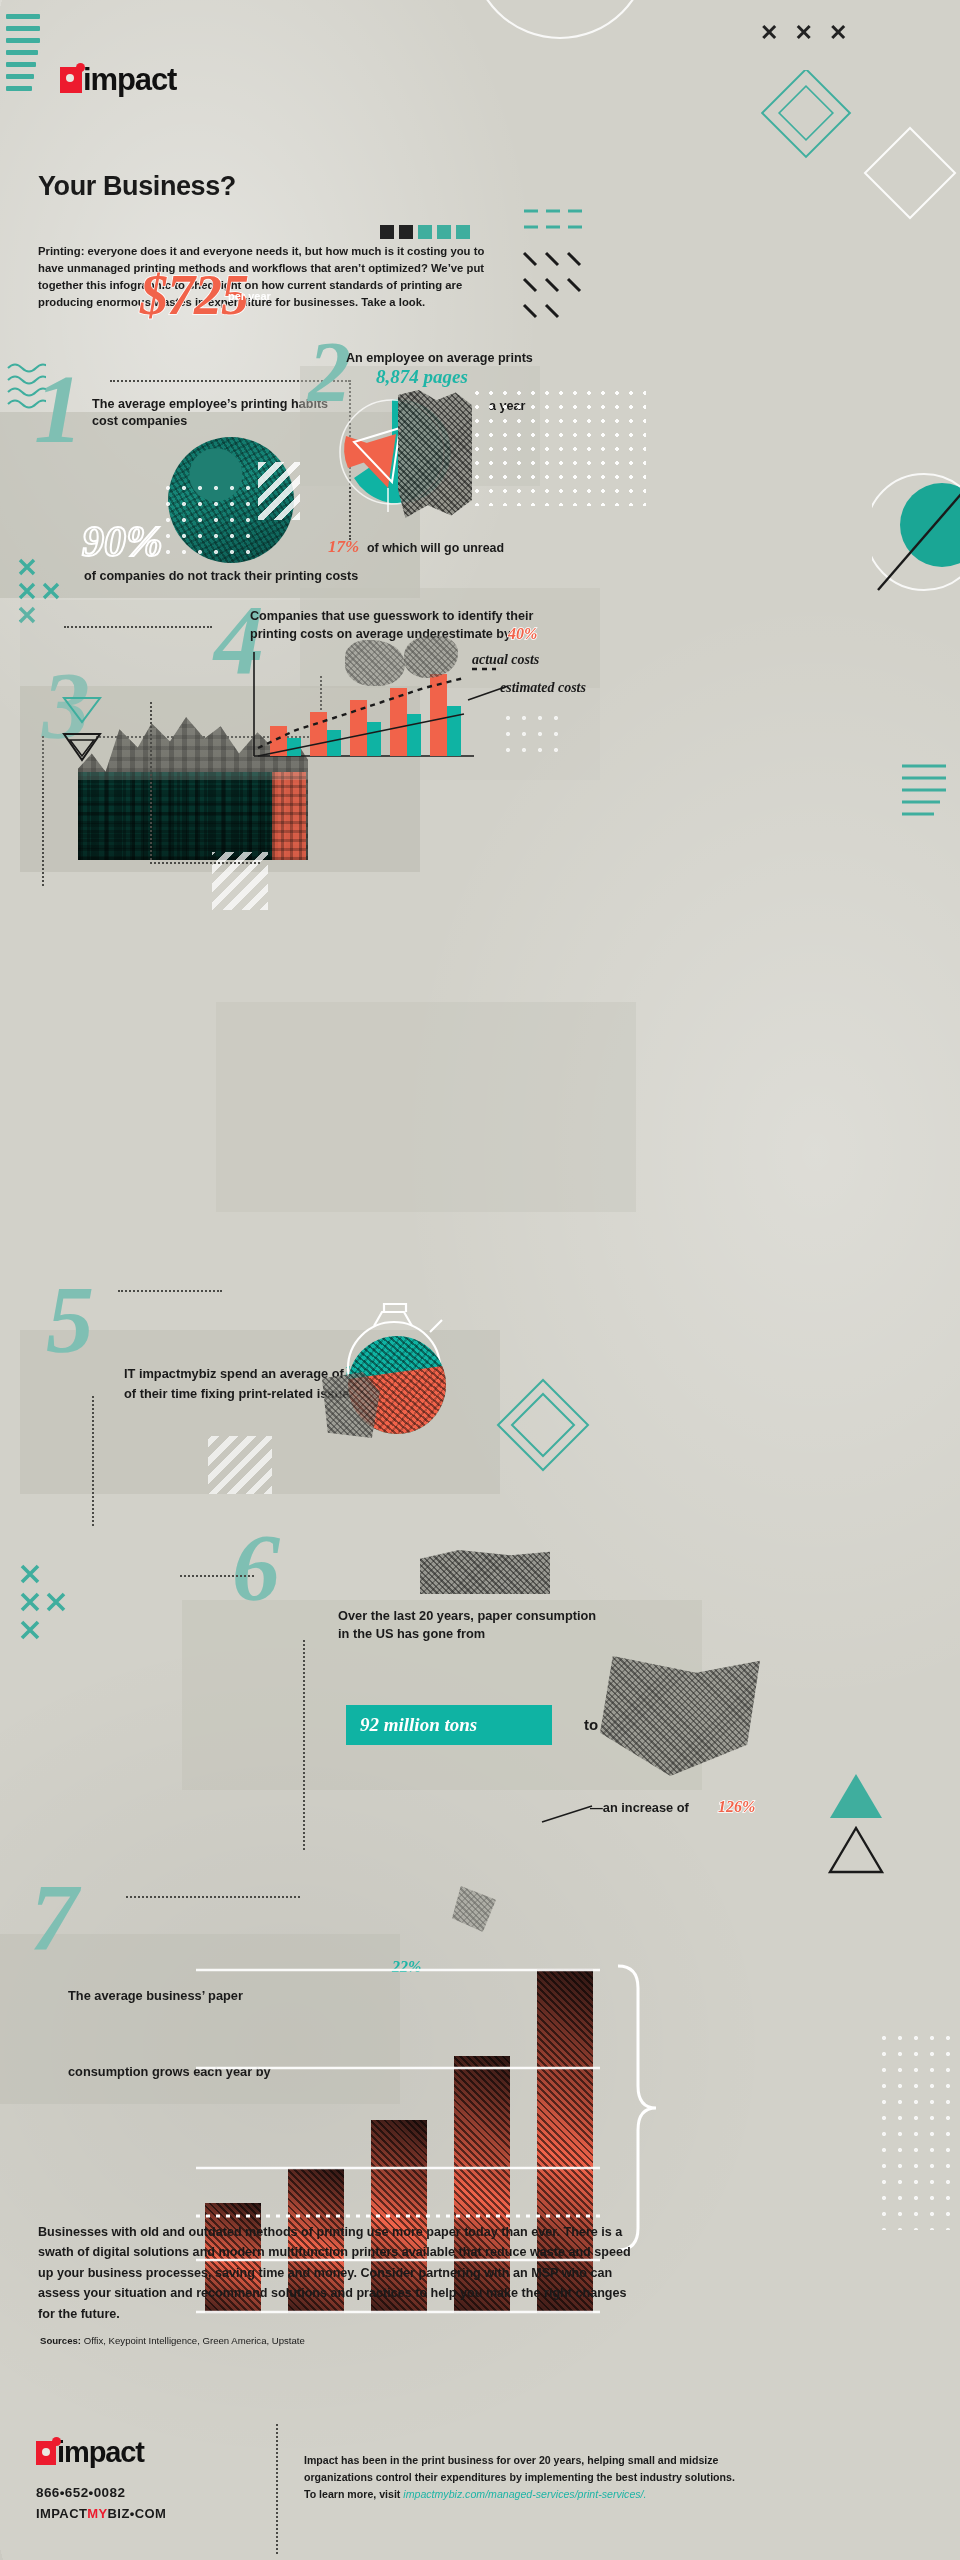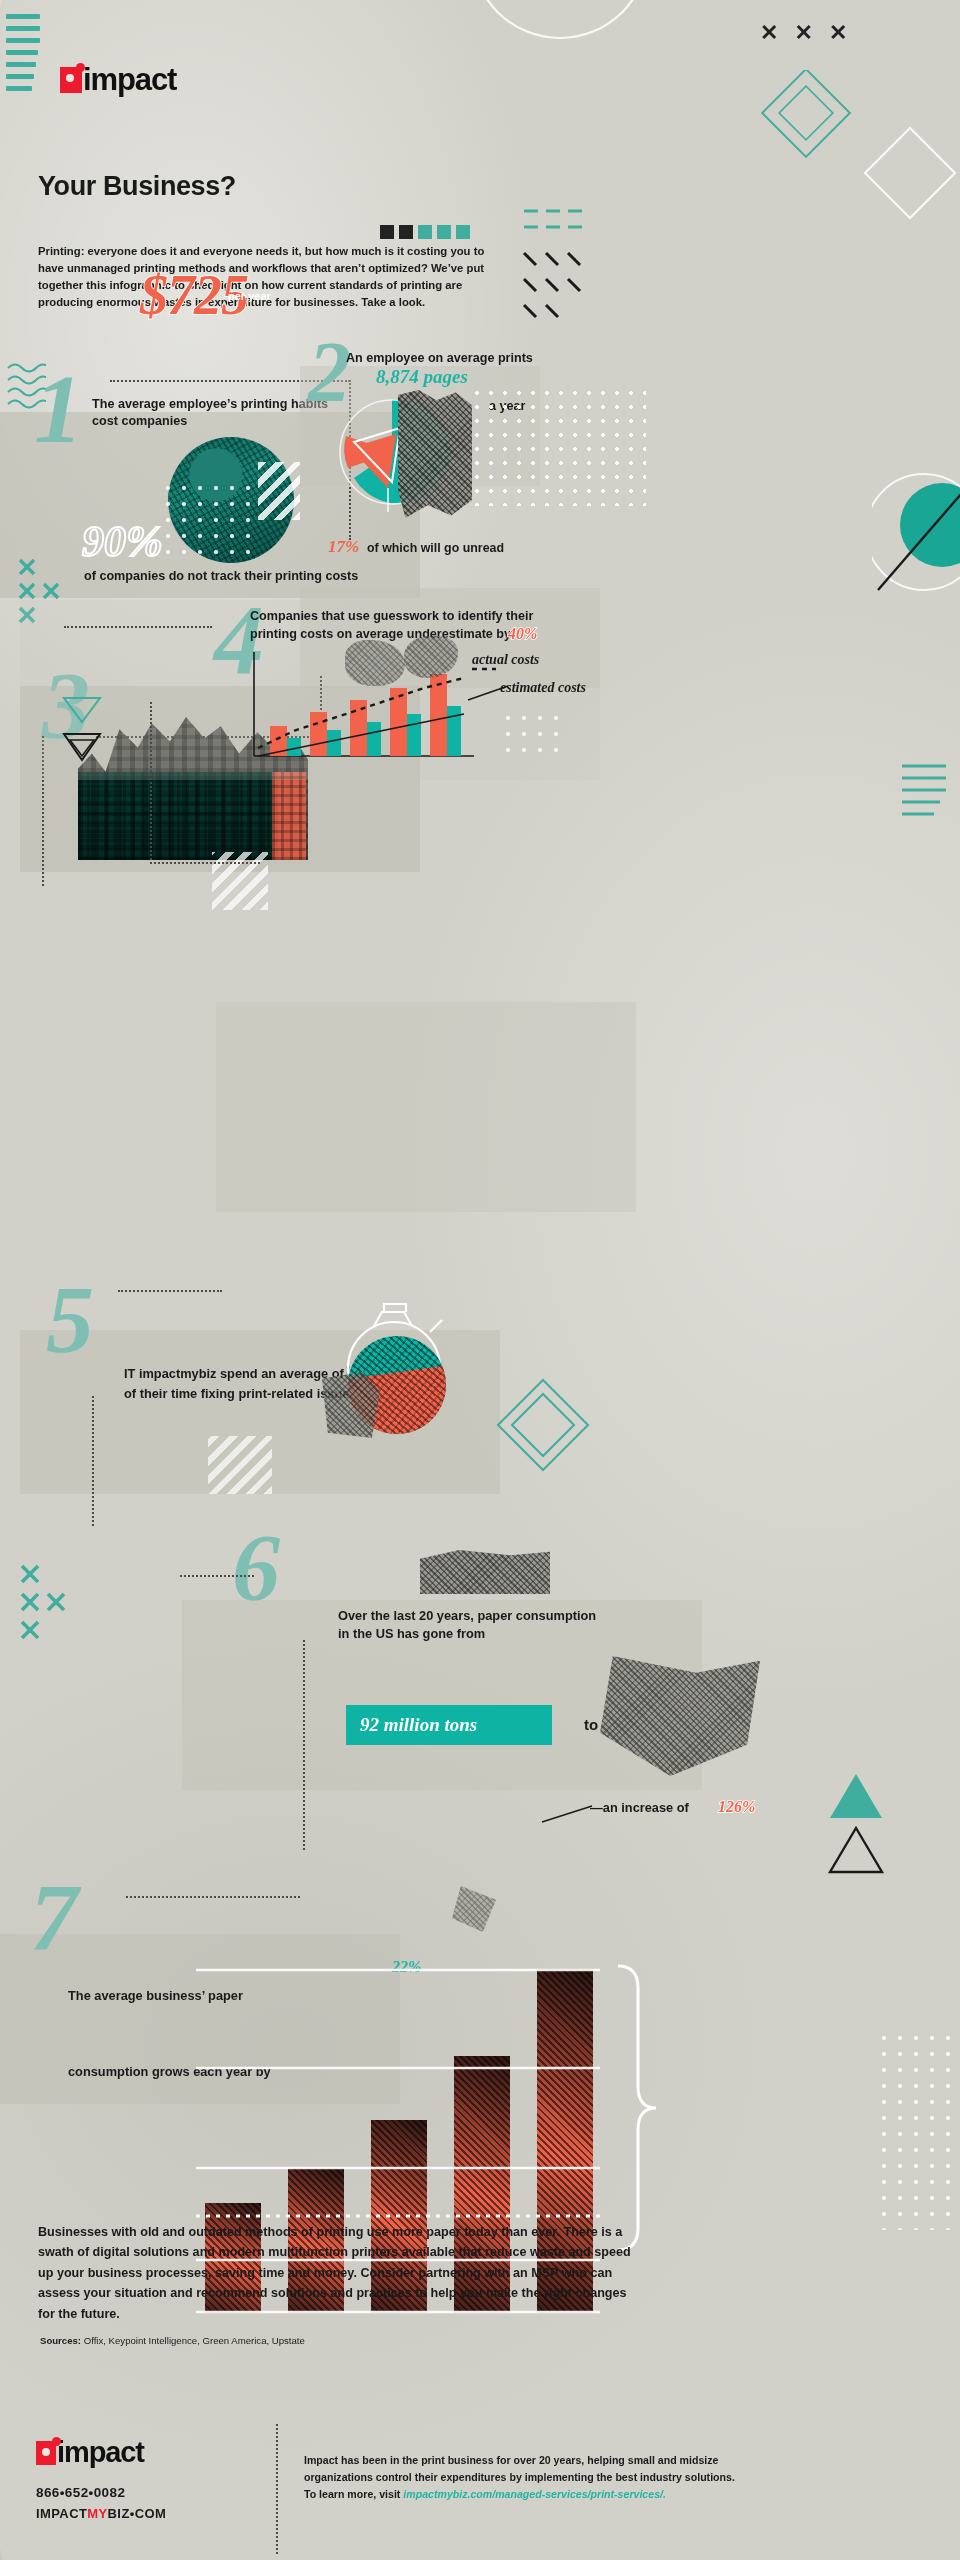--- a/index.html
+++ b/index.html
@@ -119,21 +119,21 @@
   
   .b7 {
     background:
       repeating-linear-gradient(45deg, rgba(0,0,0,.55) 0 2px, rgba(0,0,0,0) 2px 5px),
       linear-gradient(200deg, #2b1512 0%, #f1634a 55%, #3a1a16 100%);
   }
 
   .concl { font-size: 12.6px; font-weight: 700; line-height: 1.62; width: 600px;}
   .sources { font-size: 9.6px; font-weight: 700; }
   .foot-txt { font-size: 10.6px; font-weight: 600; line-height: 1.62; }
-  .foot-link { color:#1eb5a6; font-style: italic; font-weight:700; text-decoration:none;}
+  .foot-link { color:#1eb5a6; font-style: italic; font-weight:400; text-decoration:none;}
   .phone { font-size: 13.5px; font-weight: 800; letter-spacing: .4px;}
   .site { font-size: 13px; font-weight: 800; letter-spacing: .4px;}
   .site .my { color:#ed1b2e; }
 </style>
 </head>
 <body>
 
 <div class="page">
 
   <div class="abs hdr-lines">

